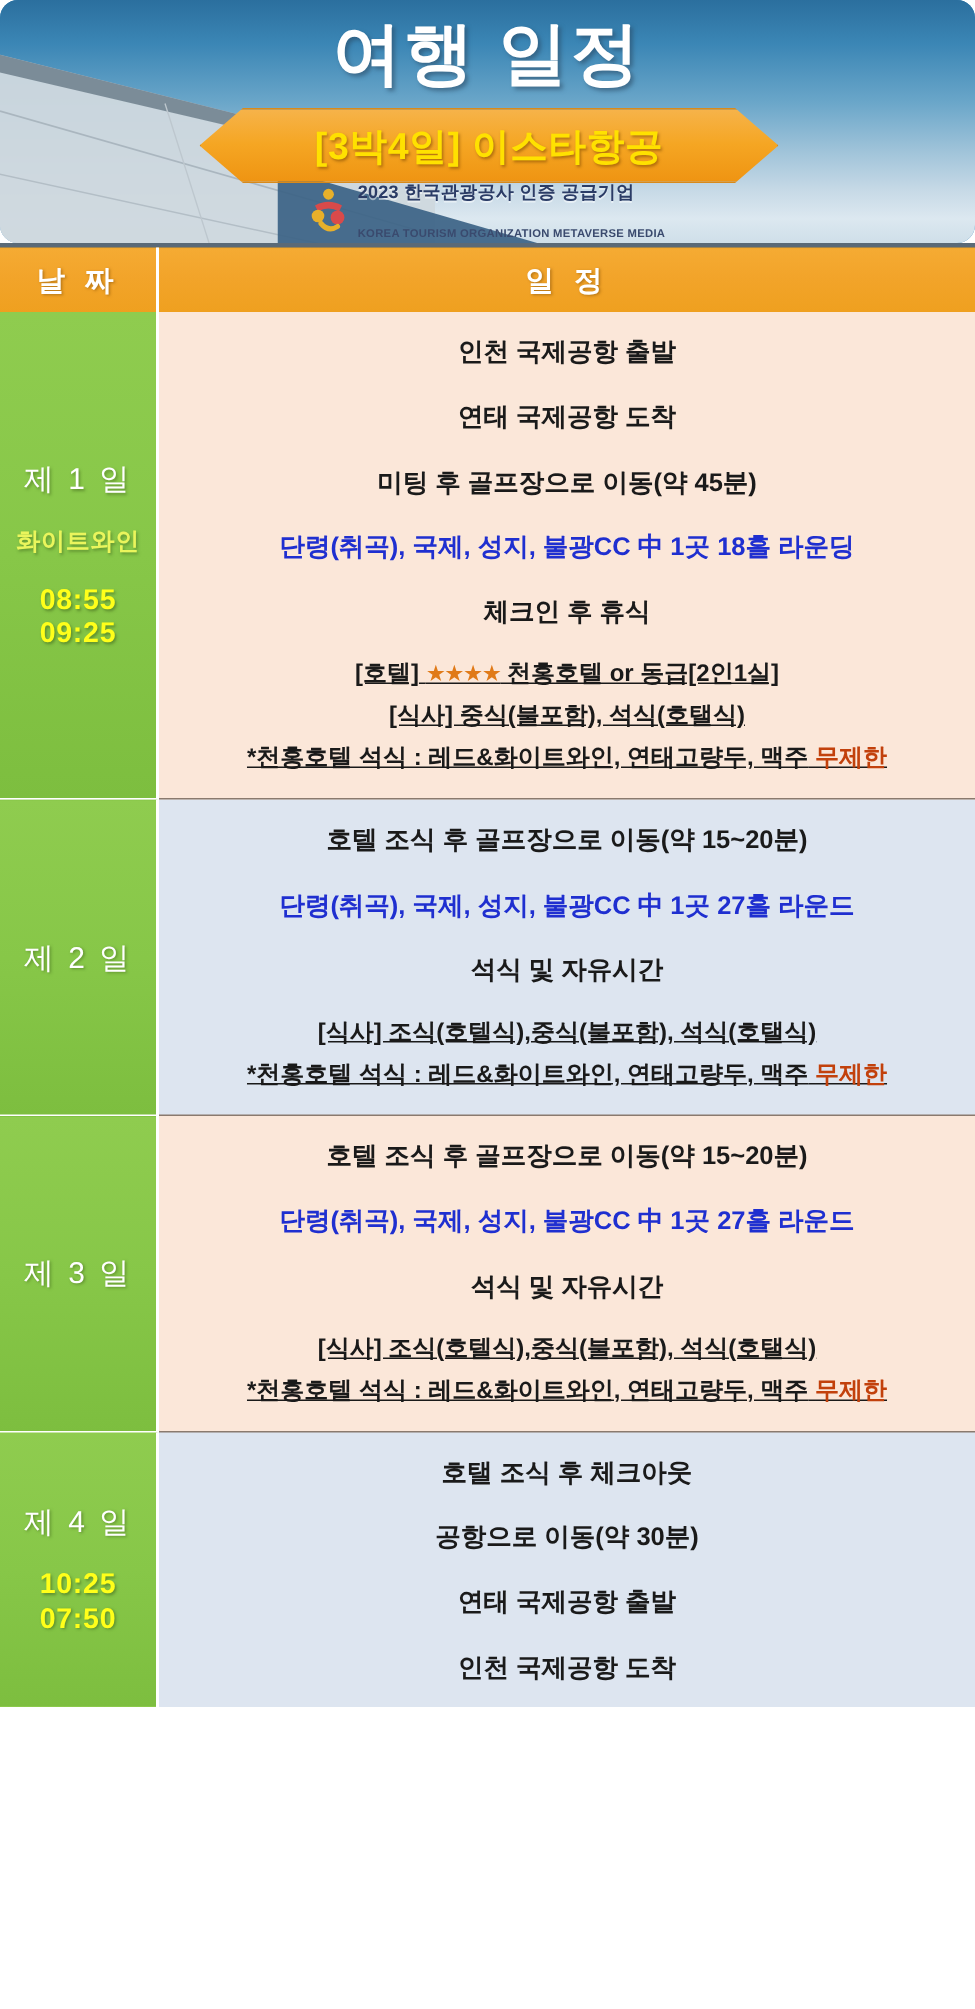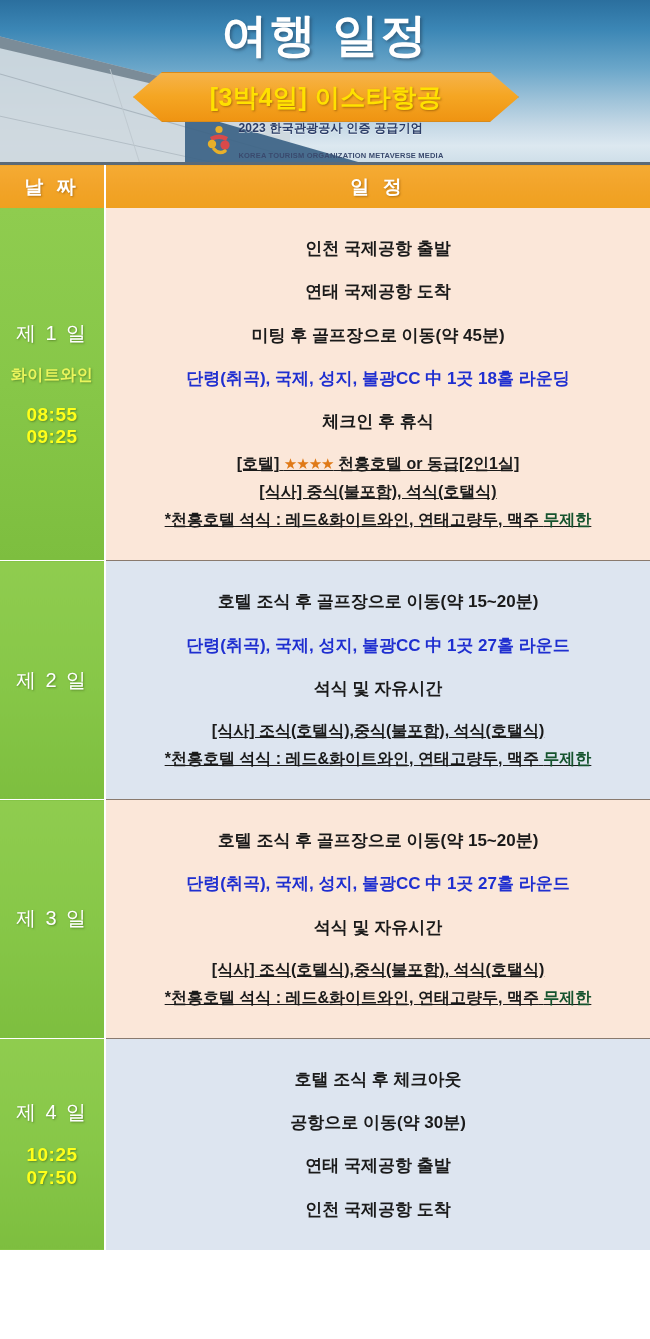--- a/index.html
+++ b/index.html
@@ -20,20 +20,21 @@
     box-sizing: border-box;
   }
 
   
   .hero {
     position: relative;
     width: 650px;
     height: 162px;
     overflow: hidden;
     background: #2f7fb5;
+    border-radius: 12px;
   }
   
   .hero-sky {
     position: absolute;
     inset: 0;
     background:
       linear-gradient(180deg,
         #2b6f9e 0%,
         #3b86b5 18%,
         #6aa6c9 42%,
@@ -188,41 +189,41 @@
     font-weight: bold;
     color: #ffff1a;
     line-height: 1.18;
     letter-spacing: .5px;
     text-shadow: 1px 1px 2px rgba(60,95,25,.55);
   }
 
   .td-plan {
     vertical-align: middle;
     text-align: center;
-    padding: 30px 8px;
+    padding: 16px 8px;
     border-bottom: 1px solid #8a7a6e;
   }
   .td-plan.peach { background: #fbe7d9; }
   .td-plan.blue  { background: #dde5f0; }
   .td-date.r-last, .td-plan.r-last { border-bottom: none; }
 
   .plan-line {
     font-size: 17px;
     font-weight: bold;
     color: #1a1a1a;
     line-height: 1.25;
     margin: 0 0 22px 0;
     white-space: nowrap;
   }
   .plan-line:last-child { margin-bottom: 0; }
   .plan-line.golf { color: #1f2fd0; }
   .plan-line.gap-top { margin-top: 16px; }
   .plan-line.tight { margin-bottom: 8px; }
   .stars { color: #e07a18; letter-spacing: -1px; font-size: 15px; }
-  .hl-red { color: #14532d; }
+  .hl-red { color: #c2410c; }
   .plan-line.small { font-size: 16px; text-decoration: underline; }
 
   
   .bottom-strip {
     width: 650px;
     height: 6px;
     background: #ffffff;
   }
 </style>
 </head>

